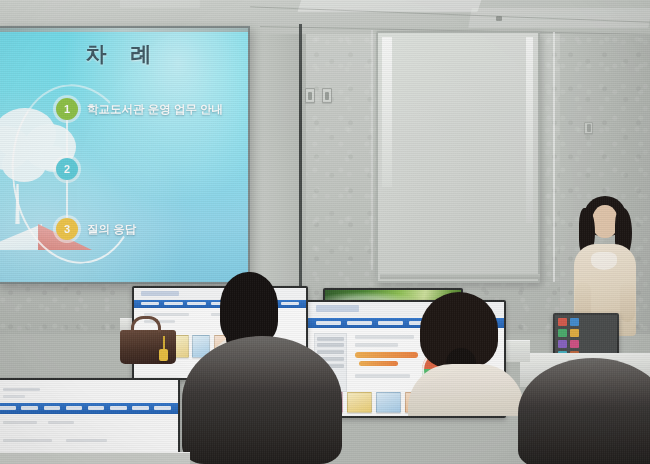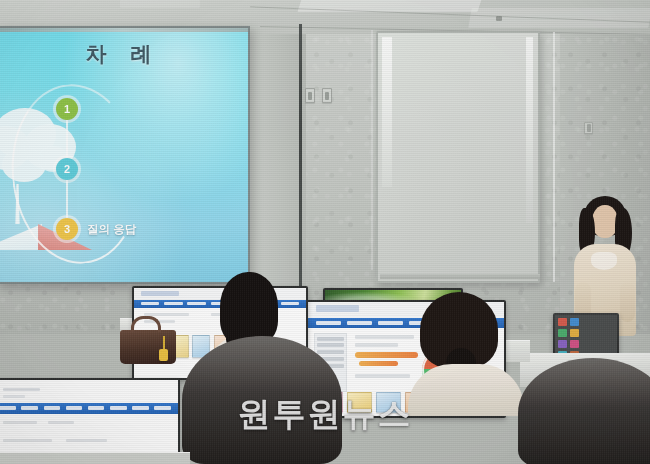--- a/index.html
+++ b/index.html
@@ -383,20 +383,21 @@
         <div class="book-left"></div>
         <div class="book-right"></div>
       </div>
 
       <div class="flow-curve"></div>
       <div class="flow-line" style="top:92px;  height:46px;"></div>
       <div class="flow-line" style="top:152px; height:44px;"></div>
 
       <div class="step" style="left:58px; top:70px; width:180px;">
         <div class="step-dot" style="background:#8dc63f;">1</div>
+        <div class="step-text">학교도서관 운영 업무 안내</div>
       </div>
 
       <div class="step" style="left:58px; top:130px; width:186px;">
         <div class="step-dot" style="background:#5ad1e0;">2</div>
       </div>
 
       <div class="step" style="left:58px; top:190px; width:160px;">
         <div class="step-dot" style="background:#f5c842;">3</div>
         <div class="step-text">질의 응답</div>
       </div>
@@ -544,17 +545,16 @@
         </div>
         <div class="web-line" style="left:6%; top:50%; width:18%;"></div>
         <div class="web-line" style="left:30%; top:50%; width:14%;"></div>
         <div class="web-line" style="left:6%; top:72%; width:26%;"></div>
         <div class="web-line" style="left:40%; top:72%; width:22%;"></div>
       </div>
     </div>
   </div>
   <div class="desk" style="left:-10px; top:452px; width:200px; height:12px; background:#cfd2cd;"></div>
 
-  <div class="watermark">원투원뉴스</div>
 
   <div class="grade"></div>
   <div class="grain"></div>
 </div>
 
 </body></html>

